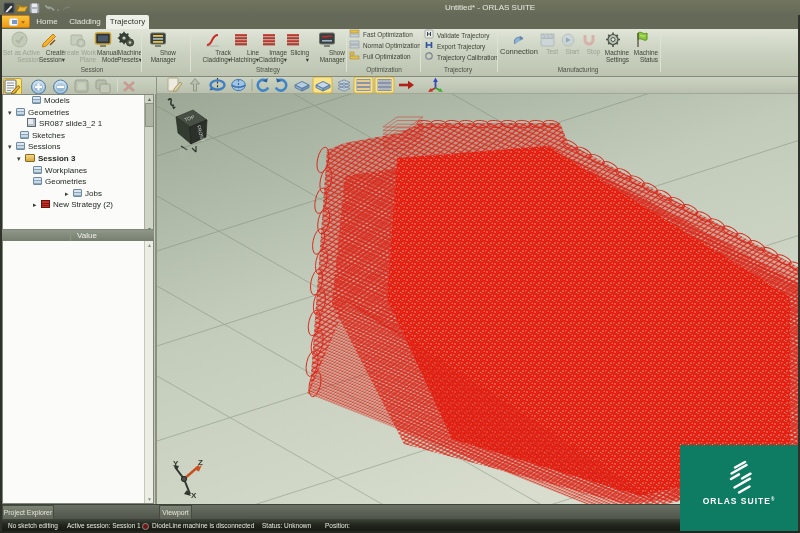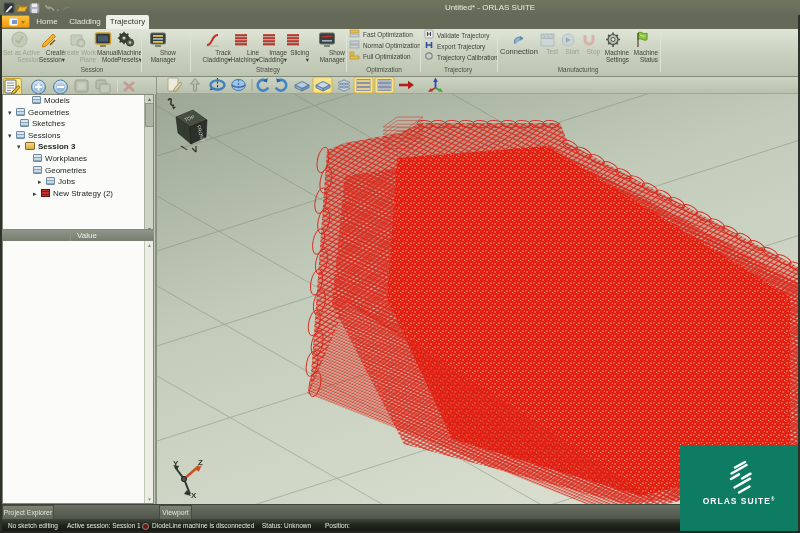--- a/index.html
+++ b/index.html
@@ -669,26 +669,27 @@
       <svg width="16" height="15">
           <path d="M3 3 L13 12 M13 3 L3 12" stroke="#c98f8a" stroke-width="2.6" opacity=".8"></path>
         </svg>
     </span>
   </div>
 
   
   <div id="tree" class="abs">
     <div class="trow" style="padding-left:29px;"><span class="stk"></span>Models</div>
     <div class="trow"><span class="ar dn"></span><span class="stk"></span>Geometries</div>
+    <div class="trow" style="padding-left:24px;"><span class="box"></span>SR087 slide3_2 1</div>
     <div class="trow" style="padding-left:17px;"><span class="stk"></span>Sketches</div>
     <div class="trow"><span class="ar dn"></span><span class="stk"></span>Sessions</div>
     <div class="trow" style="padding-left:14px;"><span class="ar dn"></span><span class="fold"></span><b>Session 3</b></div>
     <div class="trow" style="padding-left:30px;"><span class="stk"></span>Workplanes</div>
     <div class="trow" style="padding-left:30px;"><span class="stk"></span>Geometries</div>
-    <div class="trow" style="padding-left:35px;"><span class="ar rt"></span><span class="stk"></span>Jobs</div>
+    <div class="trow" style="padding-left:22px;margin-left:40px;"><span class="ar rt"></span><span class="stk"></span>Jobs</div>
     <div class="trow" style="padding-left:30px;"><span class="ar rt"></span><span class="strat"></span>New Strategy (2)</div>
     <div id="treesb" class="abs">
         <span class="sbup">▲</span>
         <span class="sbth"></span>
         <span class="sbdn">▼</span>
       </div>
   </div>
 
   
   <div id="nvhead" class="abs">

